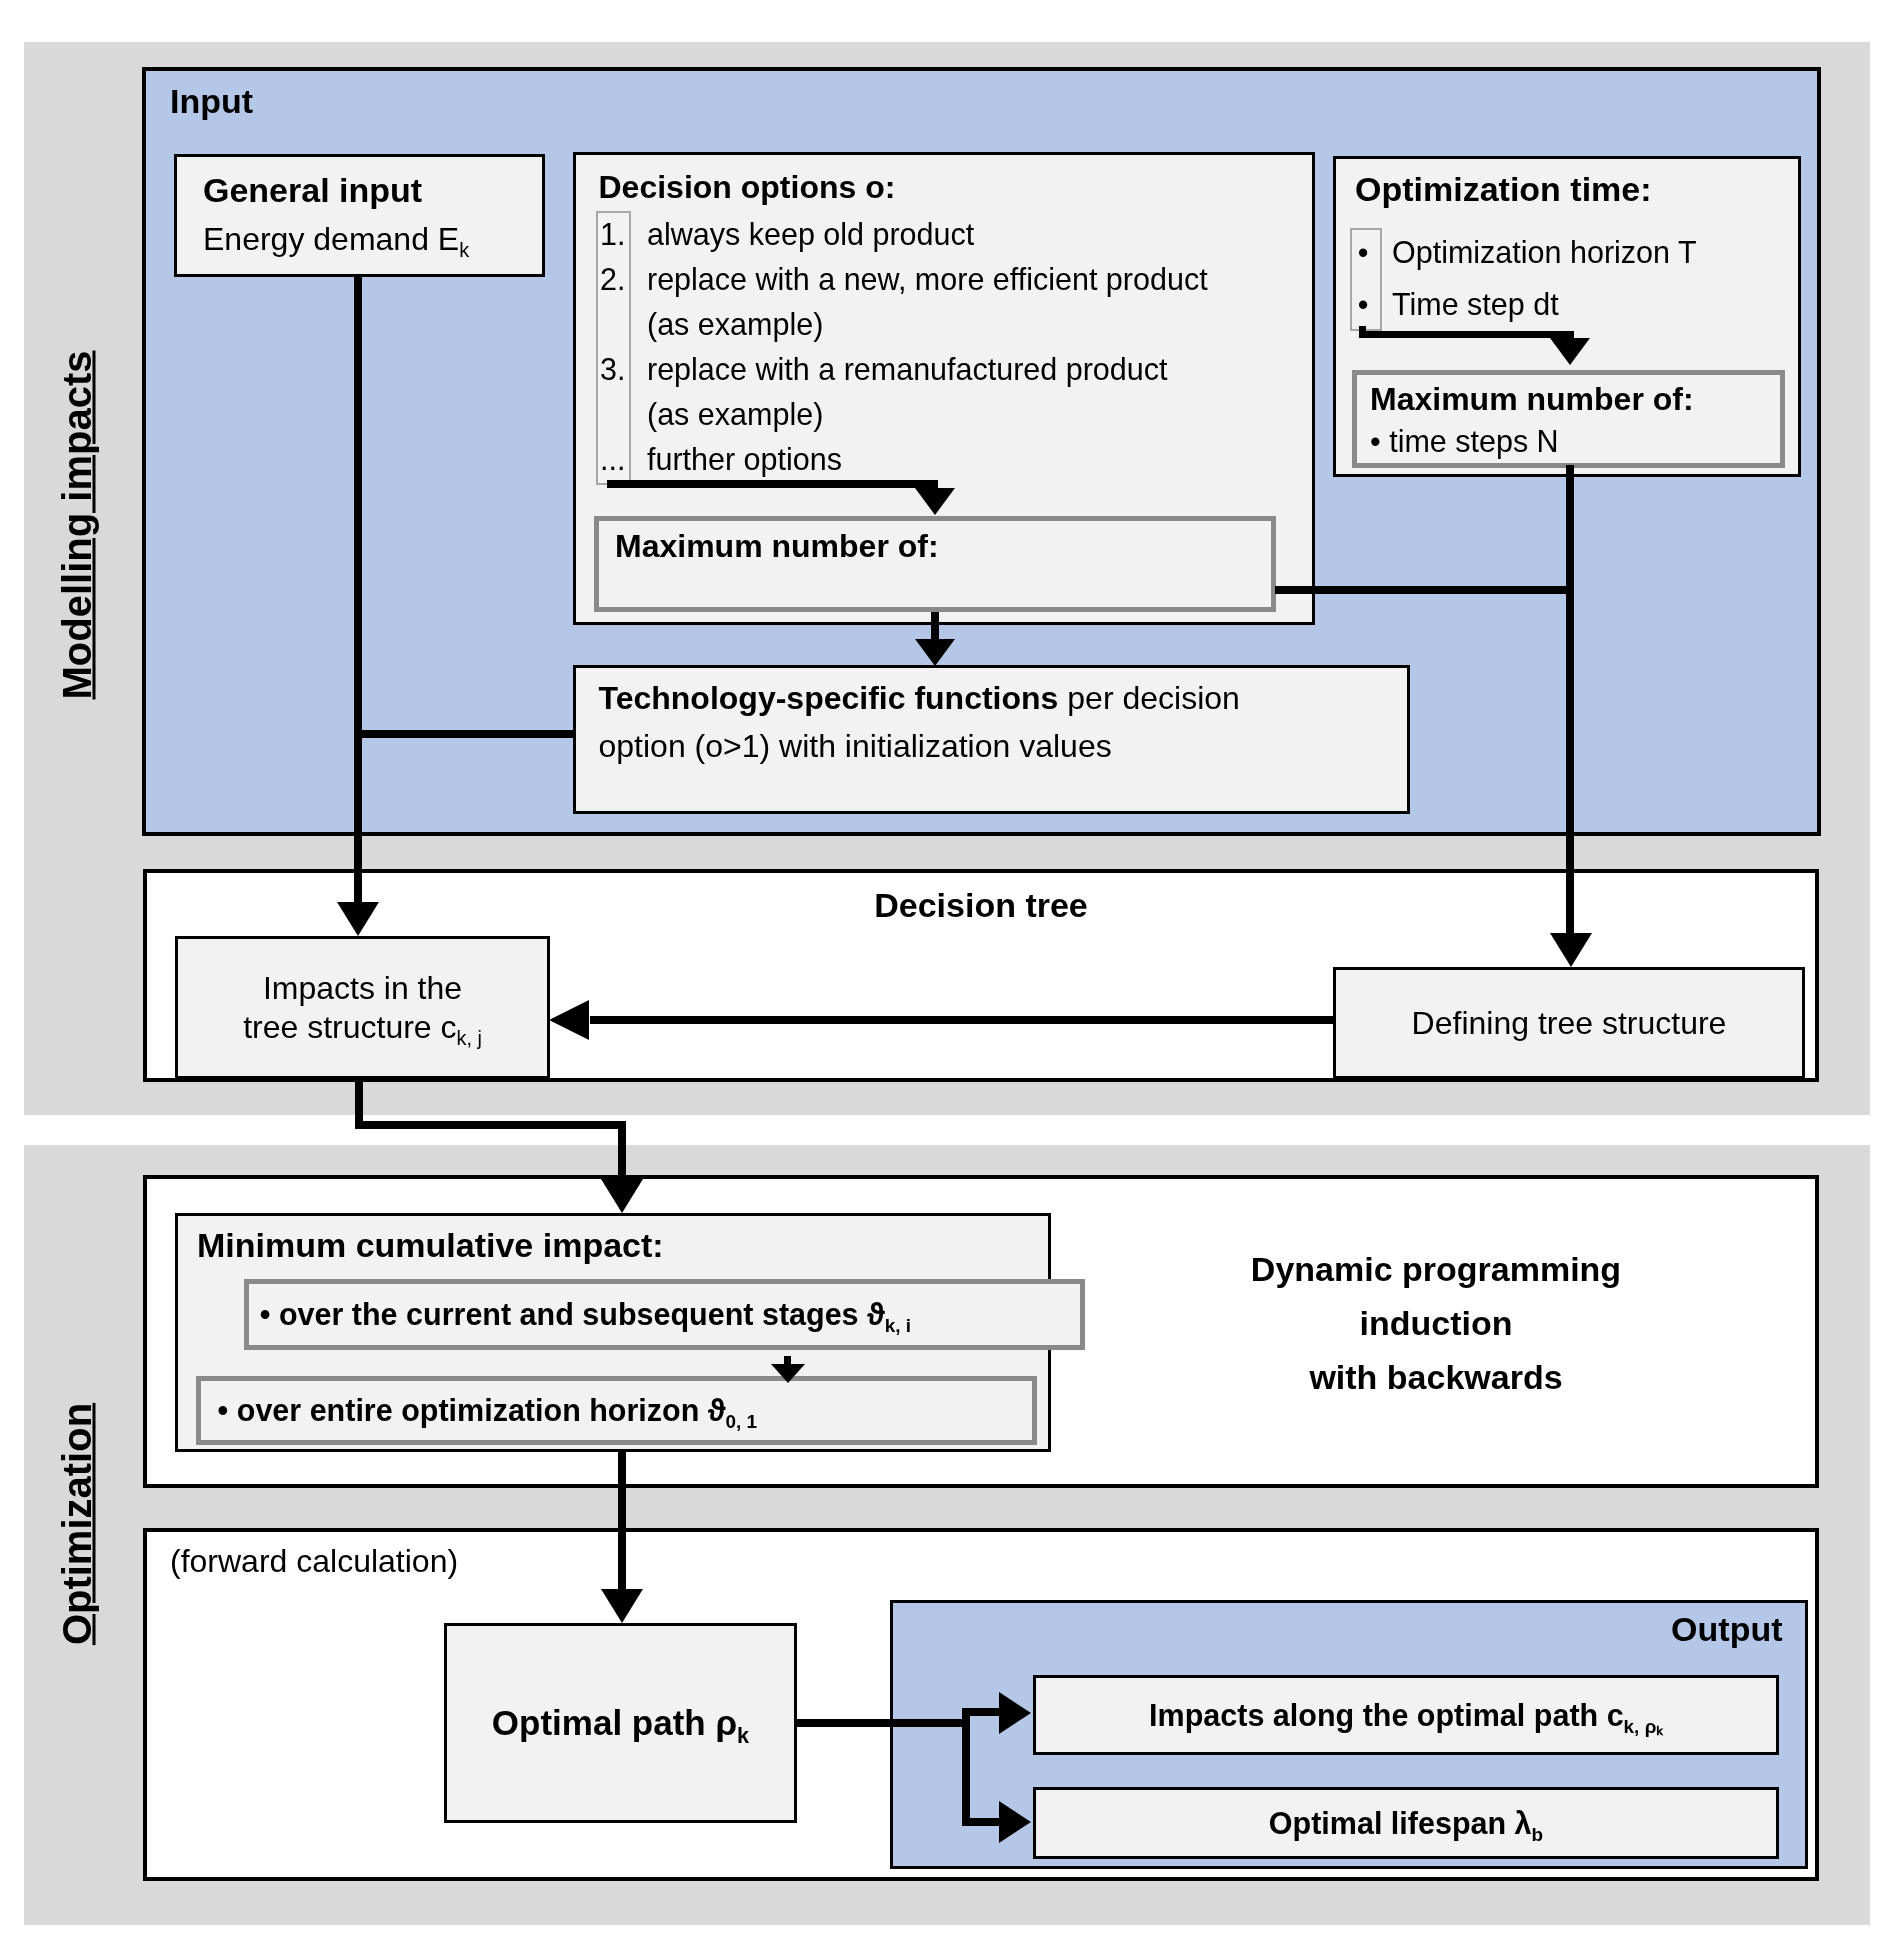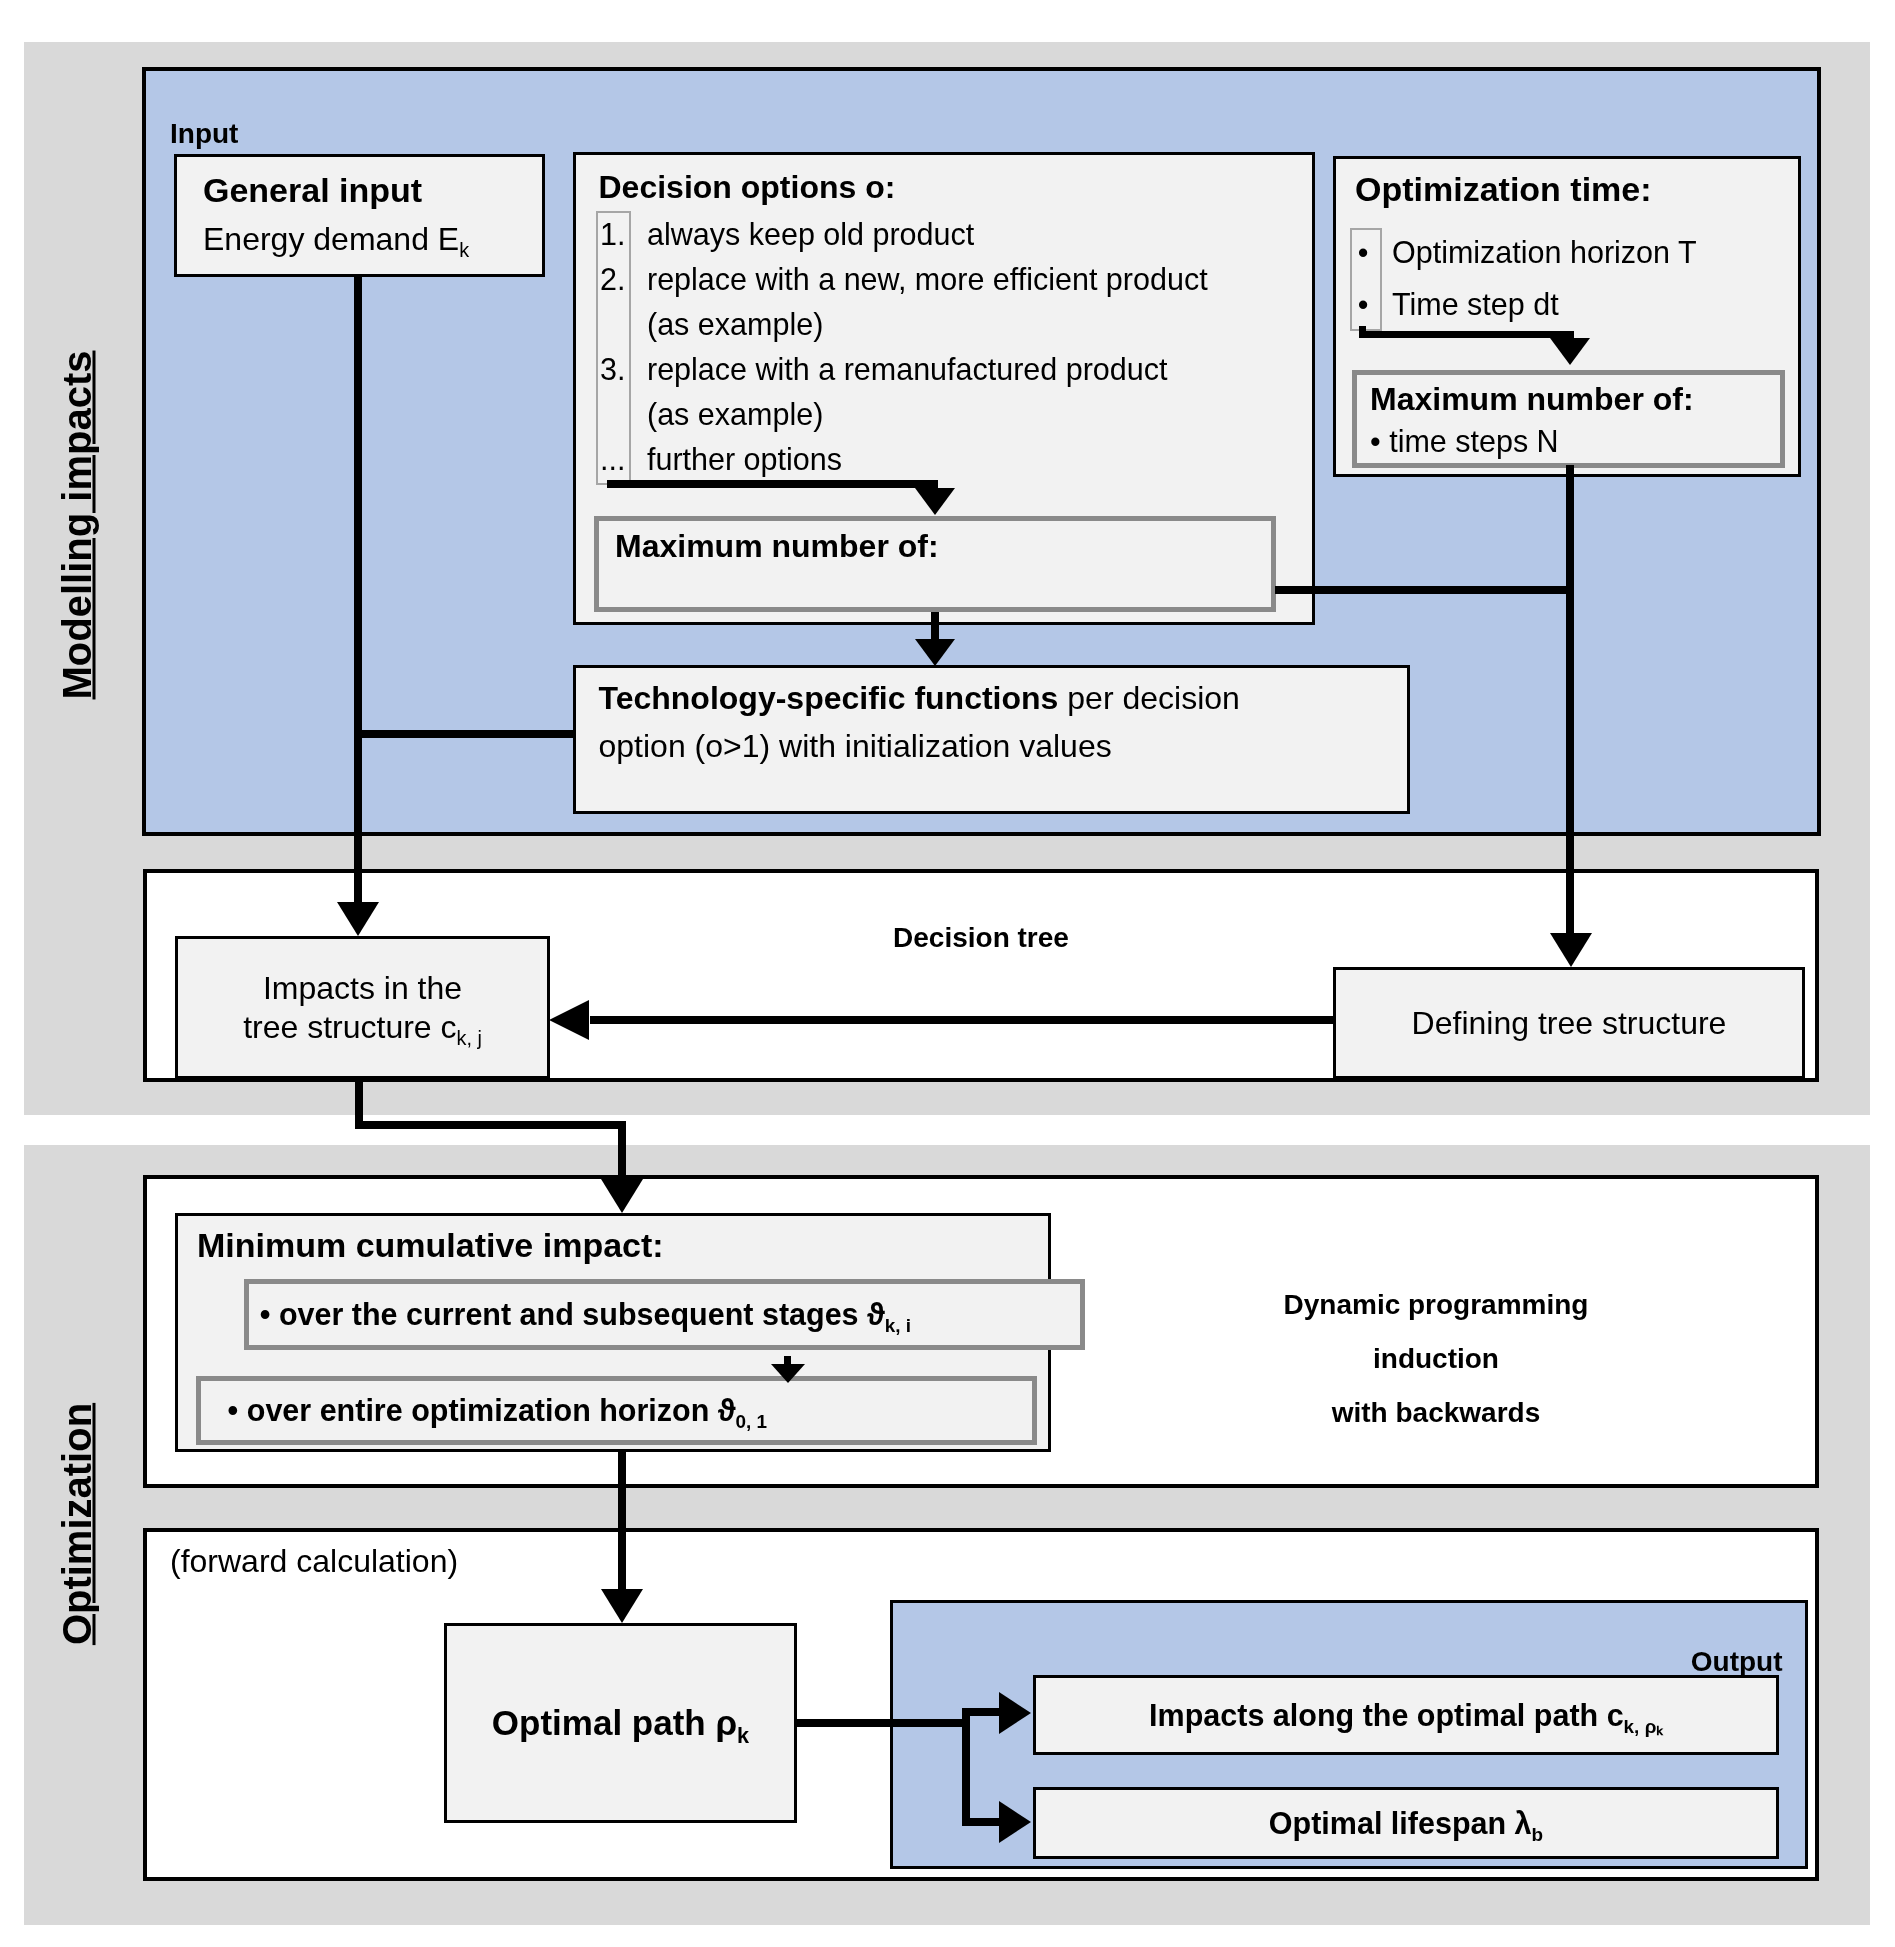--- a/index.html
+++ b/index.html
@@ -13,21 +13,21 @@
   .graybox{position:absolute;box-sizing:border-box;background:#f2f2f2;border:5.6px solid #8a8a8a;}
   .colbox{position:absolute;box-sizing:border-box;border:2.4px solid #a6a6a6;}
   .line{position:absolute;background:#000;z-index:6;}
   .ah{position:absolute;width:0;height:0;z-index:6;}
   .ah-down{border-left:21px solid transparent;border-right:21px solid transparent;border-top:34px solid #000;}
   .ah-down-sm{border-left:20px solid transparent;border-right:20px solid transparent;border-top:27px solid #000;}
   .ah-down-xs{border-left:17.6px solid transparent;border-right:17.6px solid transparent;border-top:19px solid #000;}
   .ah-left{border-top:20px solid transparent;border-bottom:20px solid transparent;border-right:40px solid #000;}
   .ah-right{border-top:21px solid transparent;border-bottom:21px solid transparent;border-left:32px solid #000;}
   .b{font-weight:bold;}
-  .t48{font-size:28px;line-height:1.1;margin-top:36px;}
+  .t48{font-size:34px;line-height:1.1;}
   .t44{font-size:35px;line-height:1.1;}
   .t42{font-size:34px;line-height:1.15;}
   .t40{font-size:32px;line-height:1.2;}
   .t38{font-size:30.5px;line-height:1.2;}
   sub{font-size:62%;line-height:0;}
   .vlabel{position:absolute;transform:rotate(-90deg);font-weight:bold;font-size:40px;
           text-align:center;text-decoration:underline;text-decoration-thickness:3.2px;white-space:nowrap;}
   .center-flex{display:flex;align-items:center;justify-content:center;text-align:center;flex-direction:column;}
 </style>
 </head>
@@ -99,21 +99,21 @@
     <div class="t40">Defining tree structure</div>
   </div>
 
   <div class="white-section" style="left:143px;top:1175px;width:1676px;height:313px;"></div>
   <div class="box" style="left:175px;top:1213px;width:876px;height:239px;">
     <div class="abs t42 b" style="left:19px;top:9.6px;">Minimum cumulative impact:</div>
     <div class="graybox center-flex" style="left:17.6px;top:63px;width:841px;height:71px;align-items:flex-start;margin-left:48px;">
       <div class="t38 b" style="padding-left:11.2px;">• over the current and subsequent stages ϑ<sub>k, i</sub></div>
     </div>
     <div class="graybox center-flex" style="left:17.6px;top:160px;width:841px;height:69px;align-items:flex-start;">
-      <div class="t38 b" style="padding-left:27px;">• over entire optimization horizon ϑ<sub>0, 1</sub></div>
+      <div class="t38 b" style="padding-left:17px;">• over entire optimization horizon ϑ<sub>0, 1</sub></div>
     </div>
   </div>
   <div class="abs t48 b" style="left:1115px;top:1242px;width:642px;text-align:center;line-height:54px;">
     <div>Dynamic programming</div>
     <div>induction</div>
     <div>with backwards</div>
   </div>
 
   <div class="white-section" style="left:143px;top:1528px;width:1676px;height:353px;"></div>
   <div class="abs t40" style="left:170px;top:1542px;">(forward calculation)</div>

